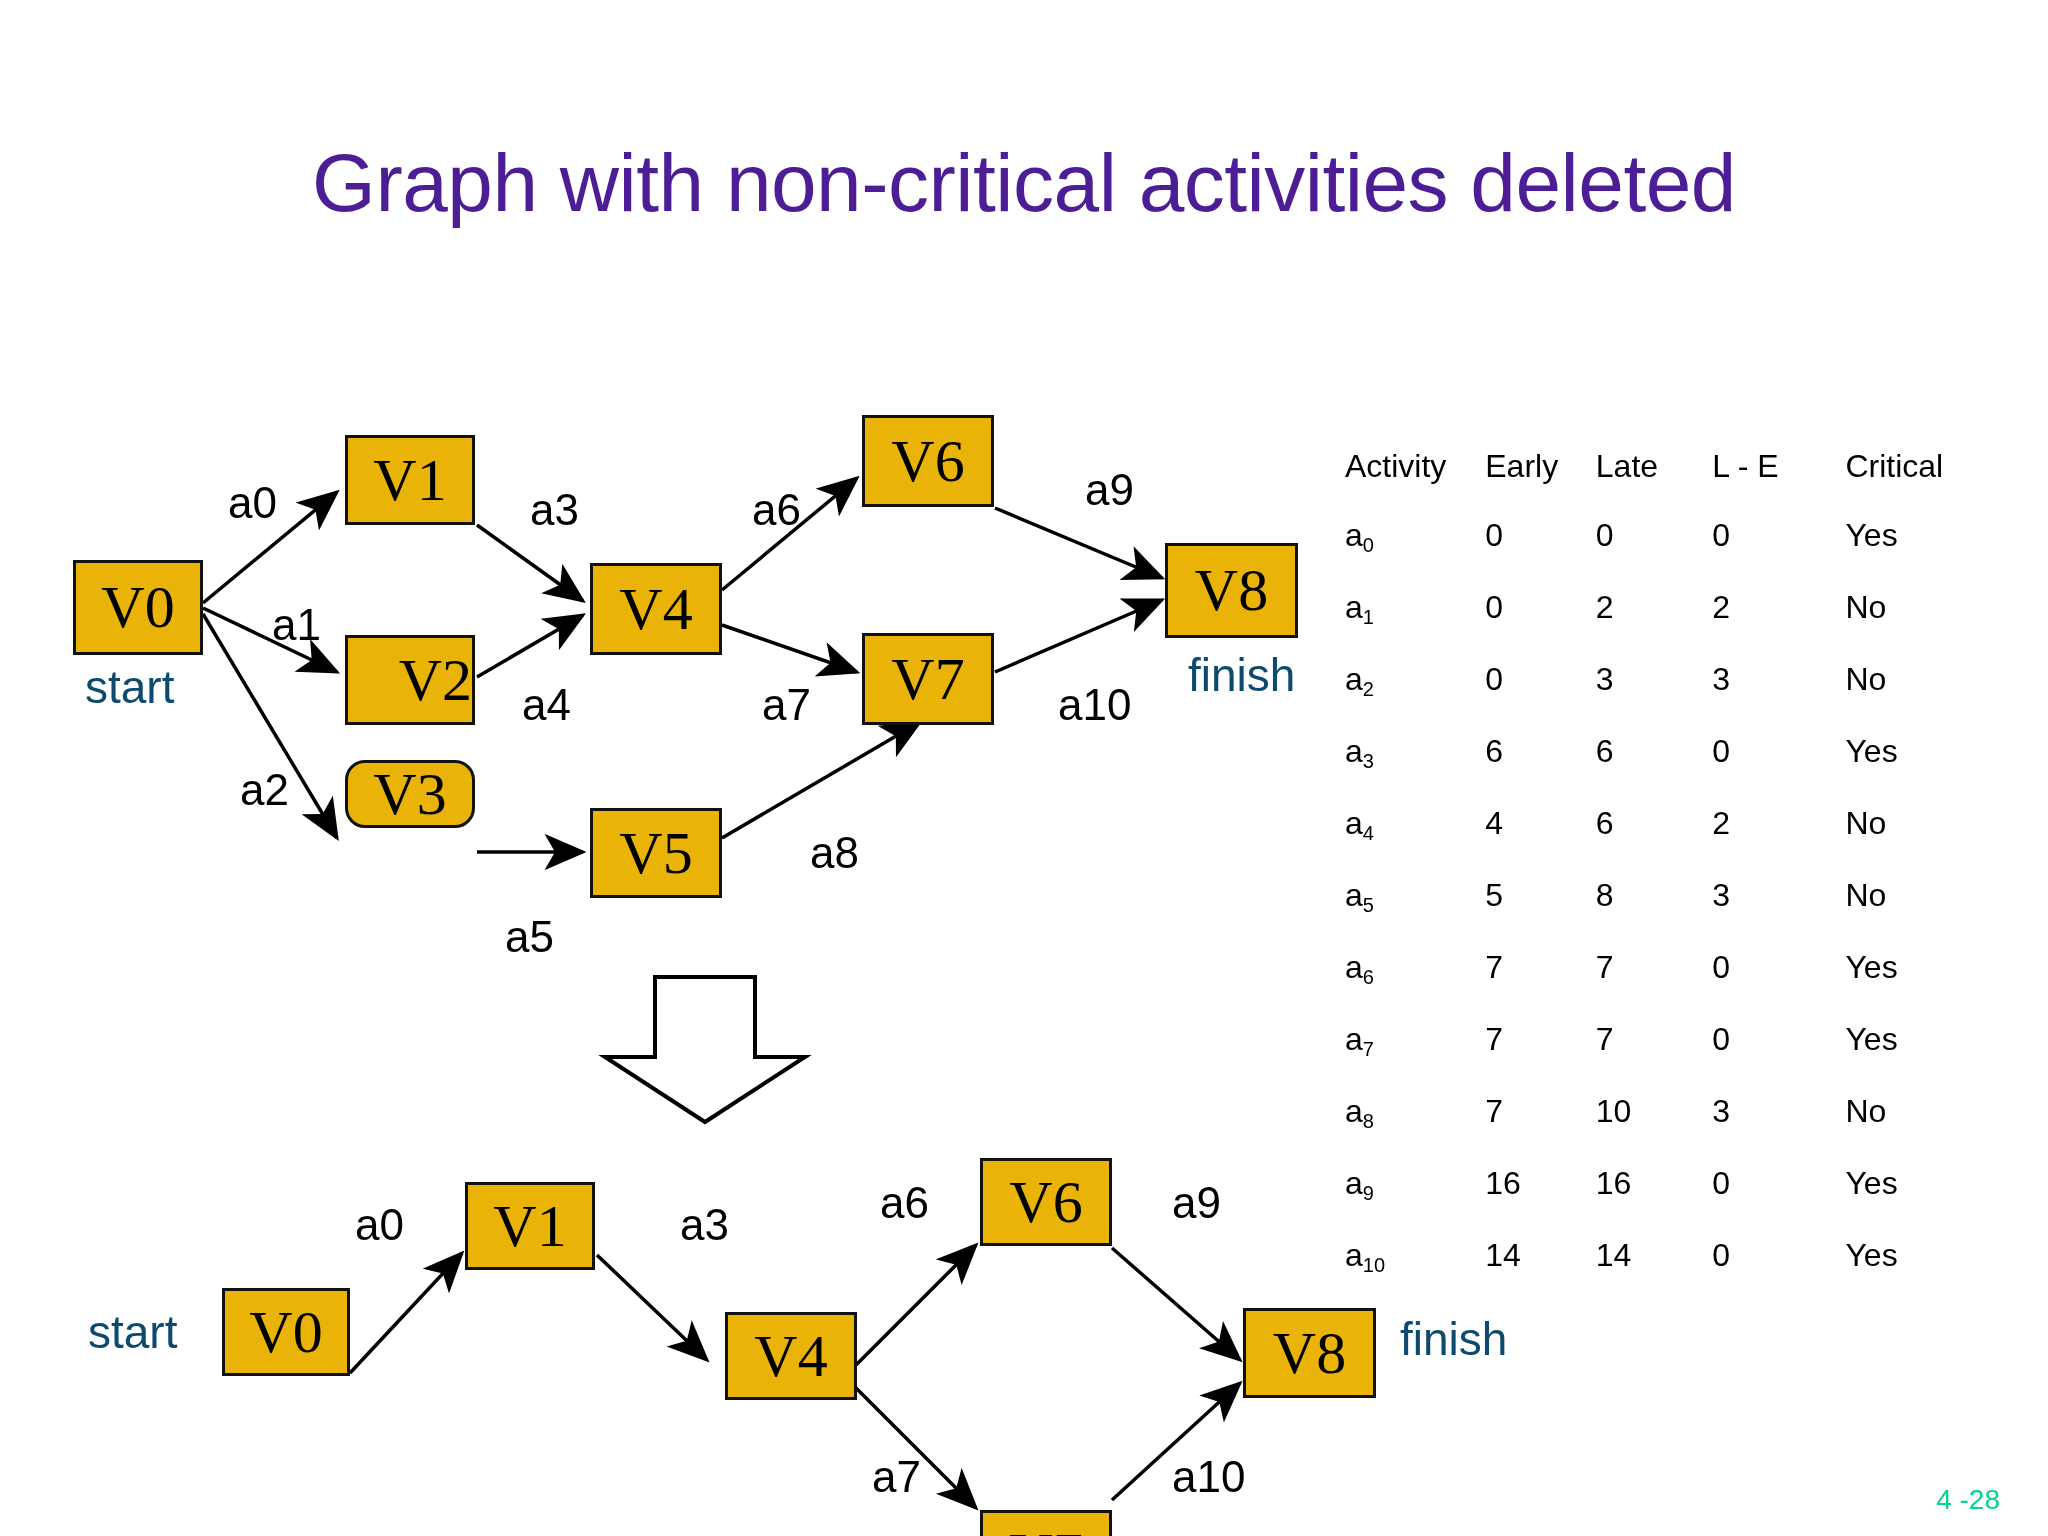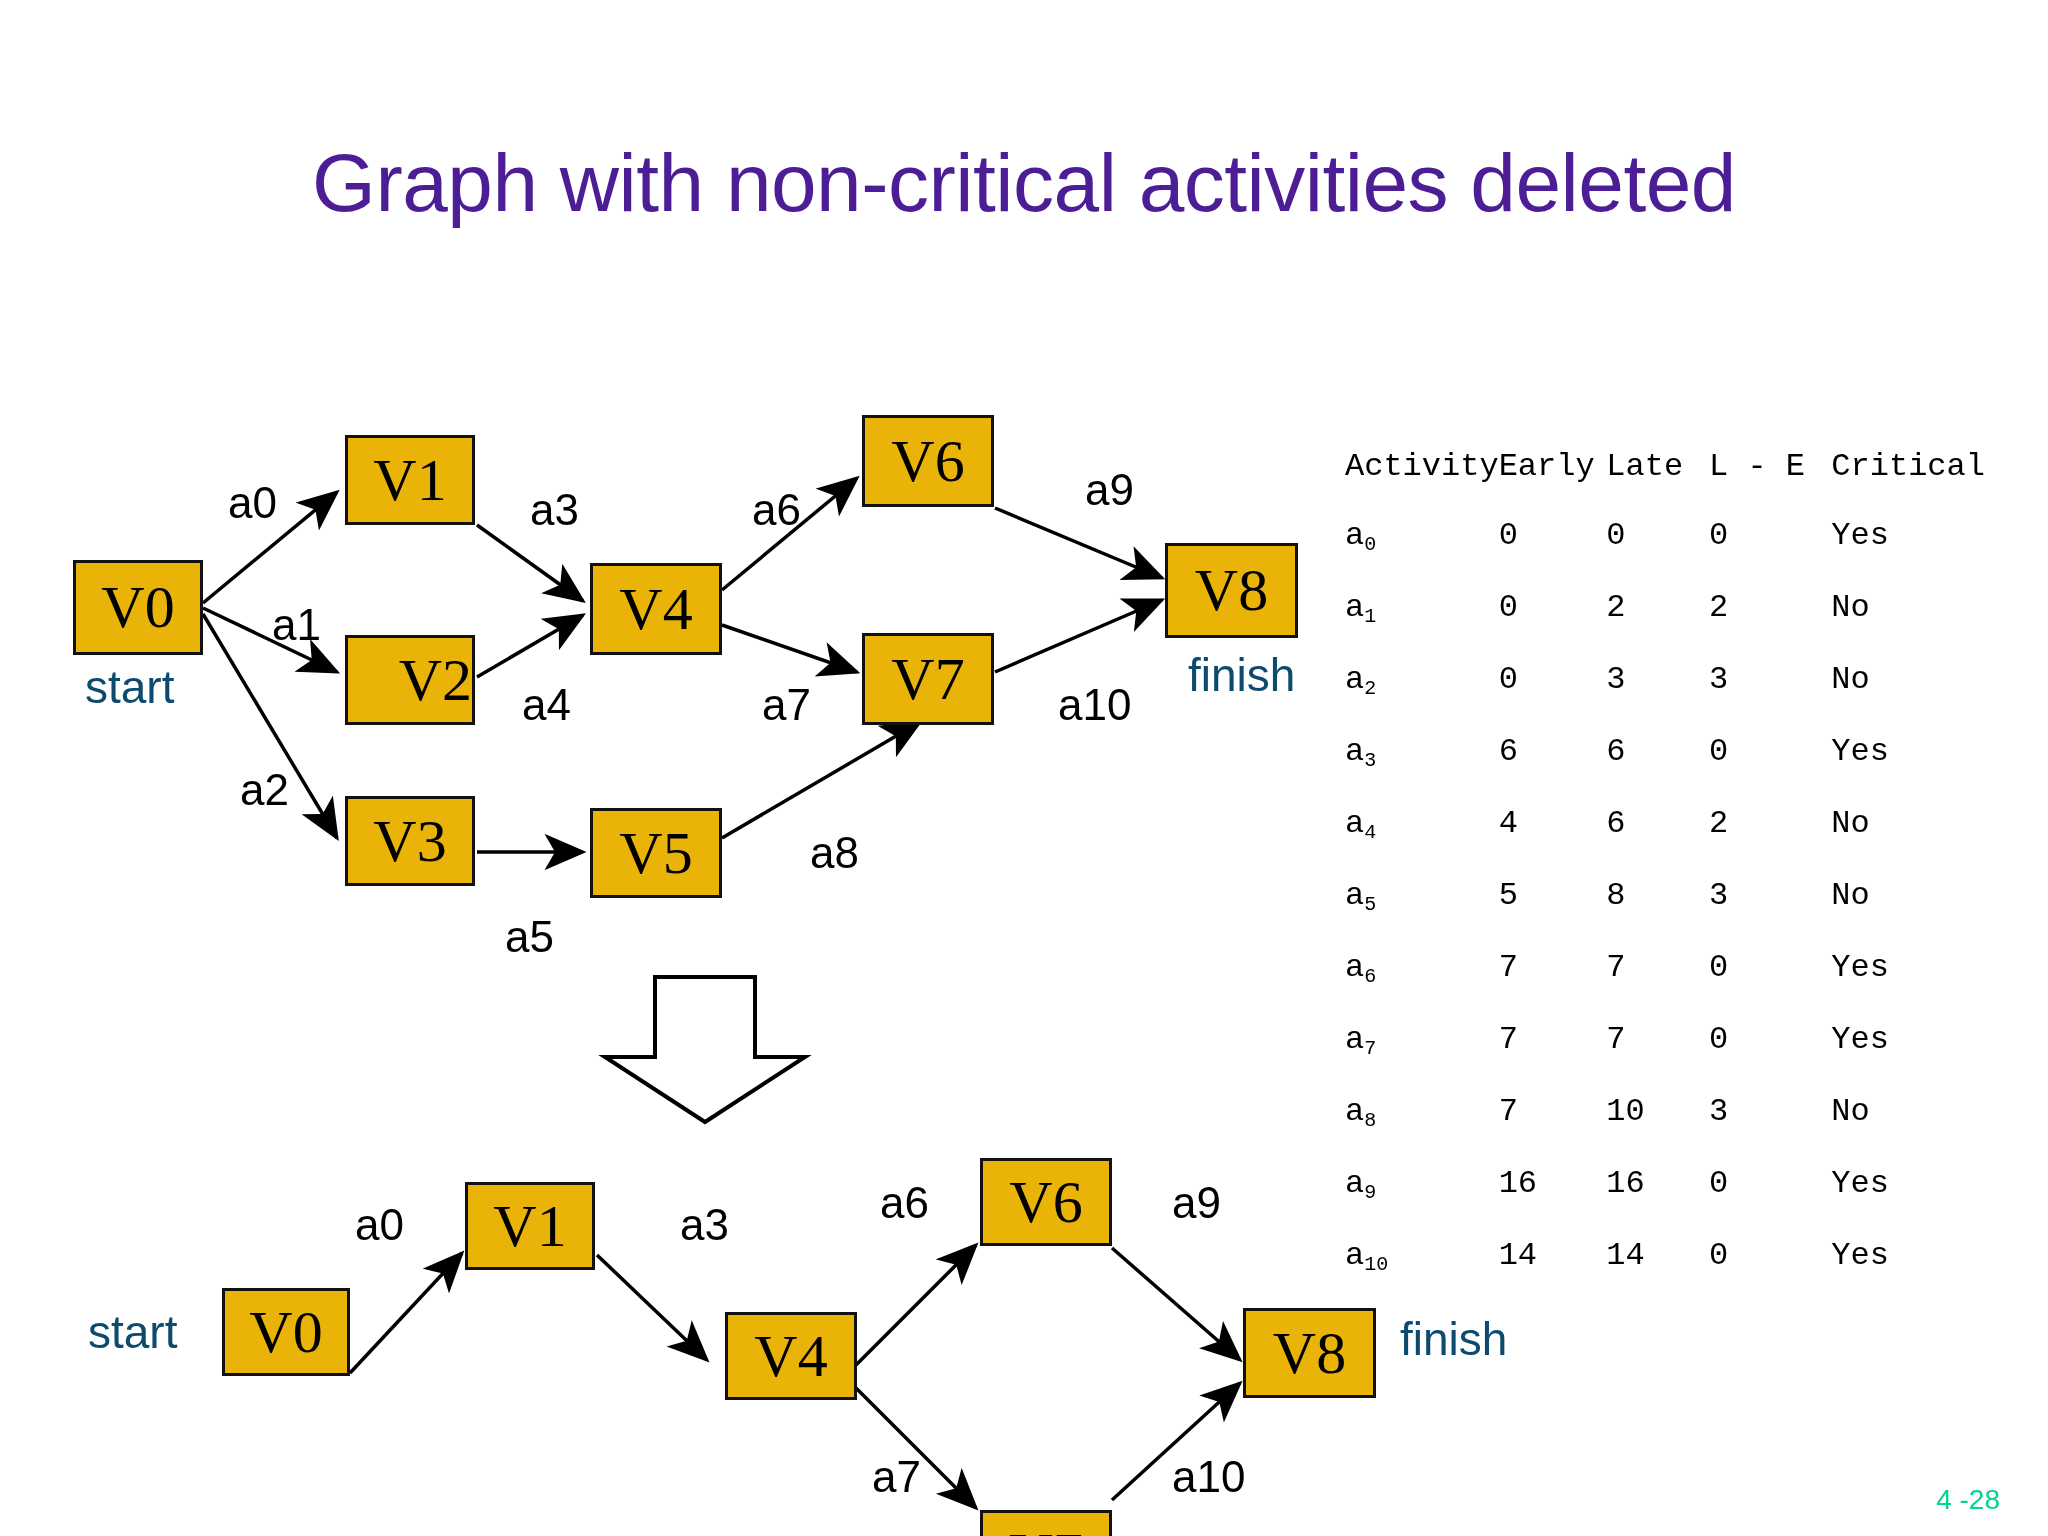--- a/index.html
+++ b/index.html
@@ -67,21 +67,21 @@
   
   #table-wrap {
     position: absolute;
     left: 1345px;
     top: 448px;
     width: 660px;
   }
   #act-table {
     border-collapse: collapse;
     width: 640px;
-    font-family: Liberation Mono, monospace;
+    font-family: Liberation Sans, sans-serif;
   }
   #act-table th {
     font-size: 32px;
     font-weight: normal;
     color: #000;
     text-align: left;
     padding: 0 0 32px 0;
     white-space: nowrap;
   }
   #act-table td {
@@ -167,21 +167,21 @@
     <span>V0</span>
   </div>
   <div class="anchor-label" style="left:85px; top:660px;">start</div>
 
   <div class="node" style="left:345px; top:435px; width:130px; height:90px;">
     <span>V1</span>
   </div>
   <div class="node" style="left:345px; top:635px; width:130px; height:90px;justify-content:flex-end;">
     <span>V2</span>
   </div>
-  <div class="node" style="left:345px; top:796px; width:130px; height:90px;">
+  <div class="node" style="left:345px; top:760px; width:130px; height:68px;border-radius:20px;">
     <span>V3</span>
   </div>
   <div class="node" style="left:590px; top:563px; width:132px; height:92px;">
     <span>V4</span>
   </div>
   <div class="node" style="left:590px; top:808px; width:132px; height:90px;">
     <span>V5</span>
   </div>
   <div class="node" style="left:862px; top:415px; width:132px; height:92px;">
     <span>V6</span>

